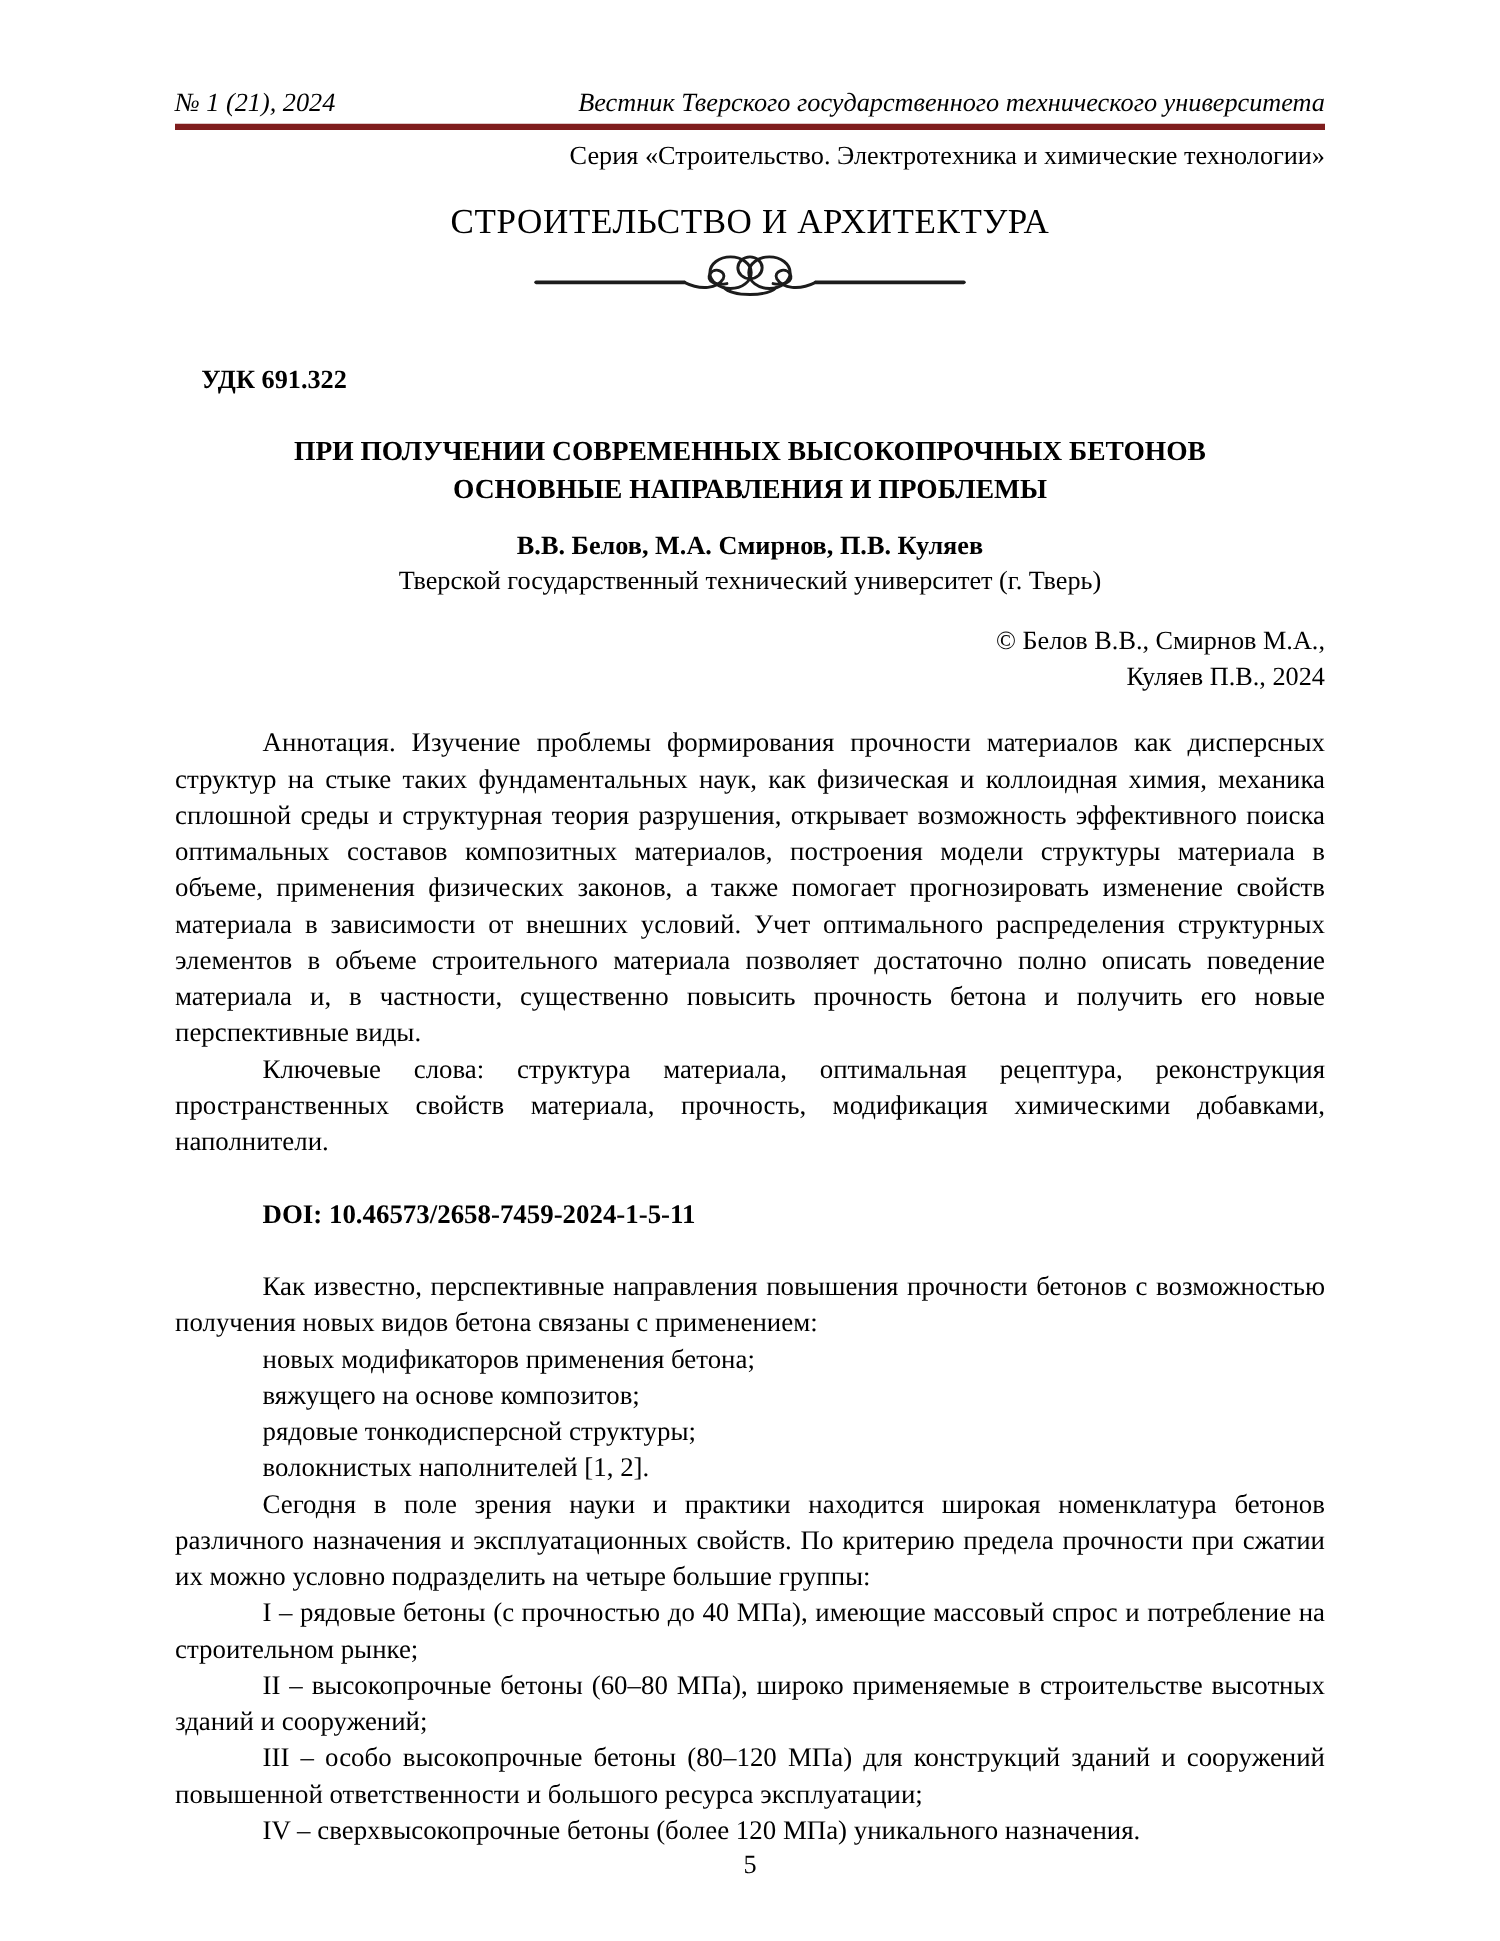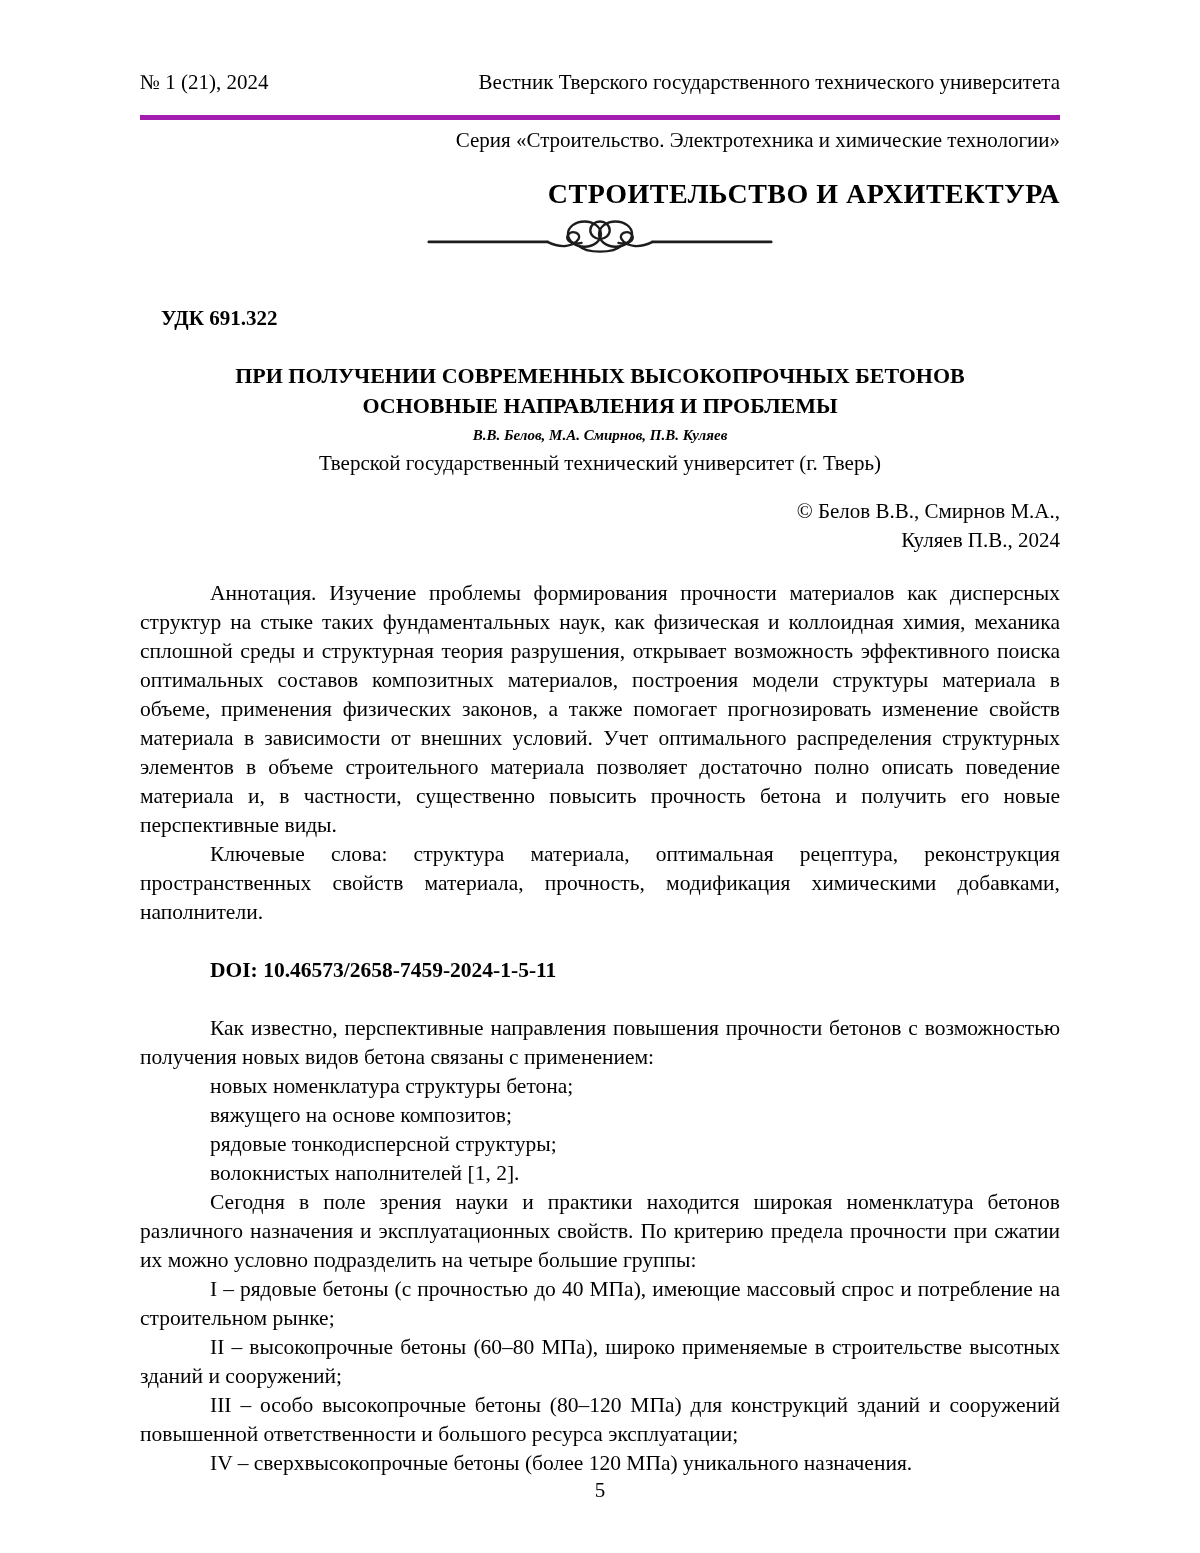--- a/index.html
+++ b/index.html
@@ -17,42 +17,43 @@
   .page {
     box-sizing: border-box;
     width: 1200px;
     height: 1553px;
     padding: 70px 140px 0 140px;
     display: flex;
     flex-direction: column;
   }
   
   .running-head {
-    border-bottom: 5px solid #a21caf;
-    padding-bottom: 20px;
+    border-bottom: 5px solid #7f1d1d;
+    padding-bottom: 4px;
+    font-style: italic;
   }
   .running-head-row {
     display: flex;
     justify-content: space-between;
     align-items: baseline;
     font-size: 21px;
     line-height: 25px;
   }
   .series-line {
     text-align: right;
     font-size: 21px;
     line-height: 24px;
     padding-top: 8px;
   }
   
   .section-title {
     margin: 26px 0 0 0;
-    text-align: right;
+    text-align: center;
     font-size: 28px;
-    font-weight: bold;
+    font-weight: normal;
     letter-spacing: 0.5px;
   }
   .flourish-wrap {
     text-align: center;
     margin-top: 6px;
   }
   
   .udc {
     margin-top: 42px;
     font-size: 21px;
@@ -60,25 +61,24 @@
     margin-left: 21px;
   }
   .article-title {
     margin-top: 30px;
     text-align: center;
     font-size: 22px;
     font-weight: bold;
     line-height: 30px;
   }
   .authors {
-    margin-top: 0;
+    margin-top: 16px;
     text-align: center;
-    font-size: 15px;
+    font-size: 21px;
     font-weight: bold;
-    font-style: italic;
     line-height: 28px;
   }
   .affiliation {
     text-align: center;
     font-size: 21px;
     line-height: 28px;
   }
   .copyright {
     margin-top: 20px;
     text-align: right;
@@ -163,21 +163,21 @@
   <div class="bodytext">
 
     <p class="para"><b>Аннотация.</b><span> Изучение проблемы формирования прочности материалов как дисперсных структур на стыке таких фундаментальных наук, как физическая и коллоидная химия, механика сплошной среды и структурная теория разрушения, открывает возможность эффективного поиска оптимальных составов композитных материалов, построения модели структуры материала в объеме, применения физических законов, а также помогает прогнозировать изменение свойств материала в зависимости от внешних условий. Учет оптимального распределения структурных элементов в объеме строительного материала позволяет достаточно полно описать поведение материала и, в частности, существенно повысить прочность бетона и получить его новые перспективные виды.</span></p>
 
     <p class="para keywords"><b>Ключевые слова:</b><span> структура материала, оптимальная рецептура, реконструкция пространственных свойств материала, прочность, модификация химическими добавками, наполнители.</span></p>
 
     <p class="doi-line">DOI: 10.46573/2658-7459-2024-1-5-11</p>
 
     <p class="para">Как известно, перспективные направления повышения прочности бетонов с возможностью получения новых видов бетона связаны с применением:</p>
 
-    <p class="plain-line">новых номенклатура структуры бетона;</p>
+    <p class="plain-line">новых модификаторов применения бетона;</p>
     <p class="plain-line">вяжущего на основе композитов;</p>
     <p class="plain-line">рядовые тонкодисперсной структуры;</p>
     <p class="plain-line">волокнистых наполнителей [1, 2].</p>
 
     <p class="para">Сегодня в поле зрения науки и практики находится широкая номенклатура бетонов различного назначения и эксплуатационных свойств. По критерию предела прочности при сжатии их можно условно подразделить на четыре большие группы:</p>
 
     <p class="para">I – рядовые бетоны (с прочностью до 40 МПа), имеющие массовый спрос и потребление на строительном рынке;</p>
     <p class="para">II – высокопрочные бетоны (60–80 МПа), широко применяемые в строительстве высотных зданий и сооружений;</p>
     <p class="para">III – особо высокопрочные бетоны (80–120 МПа) для конструкций зданий и сооружений повышенной ответственности и большого ресурса эксплуатации;</p>
     <p class="para">IV – сверхвысокопрочные бетоны (более 120 МПа) уникального назначения.</p>

